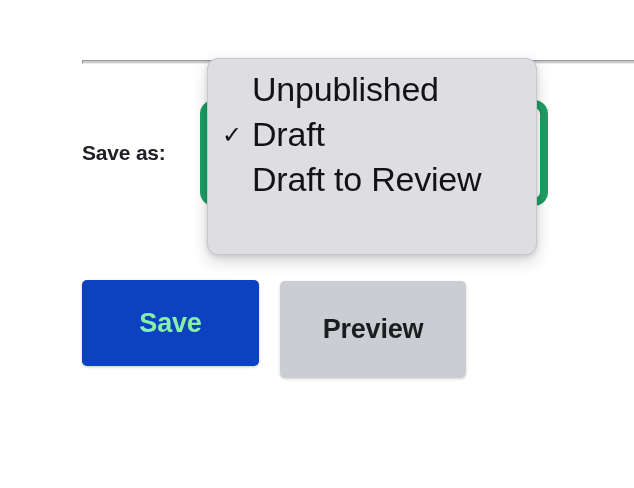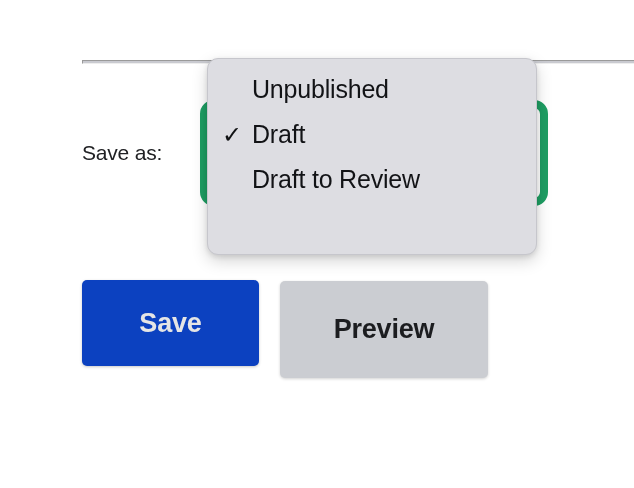--- a/index.html
+++ b/index.html
@@ -37,21 +37,21 @@
   .saveas-row {
     position: absolute;
     left: 82px;
     top: 100px;
     height: 106px;
     display: flex;
     align-items: center;
   }
   .saveas-label {
     font-size: 21px;
-    font-weight: normal;
+    font-weight: bold;
     color: #202124;
     letter-spacing: -0.2px;
     white-space: nowrap;
   }
 
   
   .select-shell {
     position: absolute;
     left: 200px;
     top: 100px;
@@ -103,21 +103,21 @@
     font-size: 24px;
     line-height: 1;
     color: #111214;
     text-align: left;
     font-weight: 400;
   }
   .menu-check.empty {
     visibility: hidden;
   }
   .menu-label {
-    font-size: 25px;
+    font-size: 34px;
     color: #121316;
     white-space: nowrap;
     letter-spacing: -0.2px;
     text-align: right;
   }
 
   
   .btn {
     position: absolute;
     border: none;
@@ -130,29 +130,29 @@
     align-items: center;
     justify-content: center;
     box-sizing: border-box;
   }
   .btn-save {
     left: 82px;
     top: 280px;
     width: 177px;
     height: 86px;
     background: #0c41c0;
-    color: #e5e5e5;
+    color: #86efac;
     border-radius: 5px;
     font-size: 27px;
     box-shadow: 0 1px 3px rgba(0, 0, 0, 0.22);
   }
   .btn-preview {
     left: 280px;
     top: 281px;
-    width: 208px;
+    width: 186px;
     height: 97px;
     background: #cbcdd2;
     color: #1c1d20;
     border-radius: 5px;
     font-size: 27px;
     box-shadow: 0 1px 3px rgba(0, 0, 0, 0.18);
   }
 </style>
 </head>
 <body>

